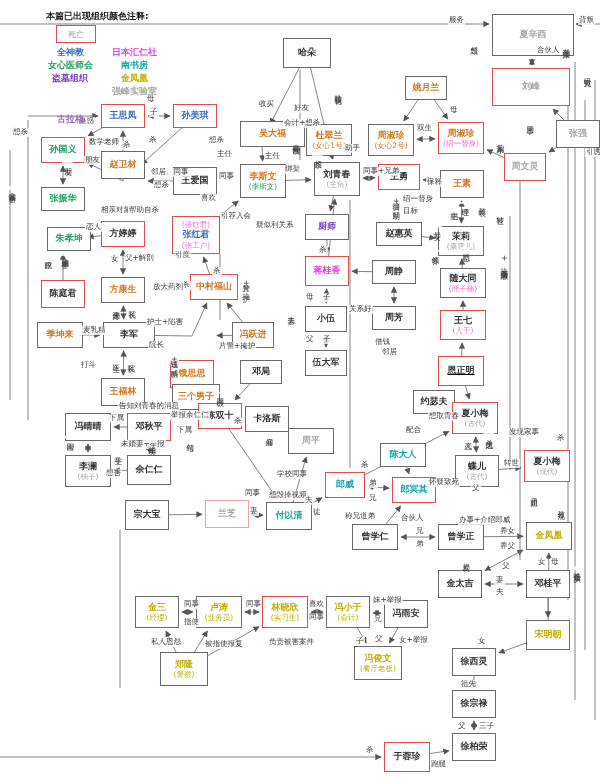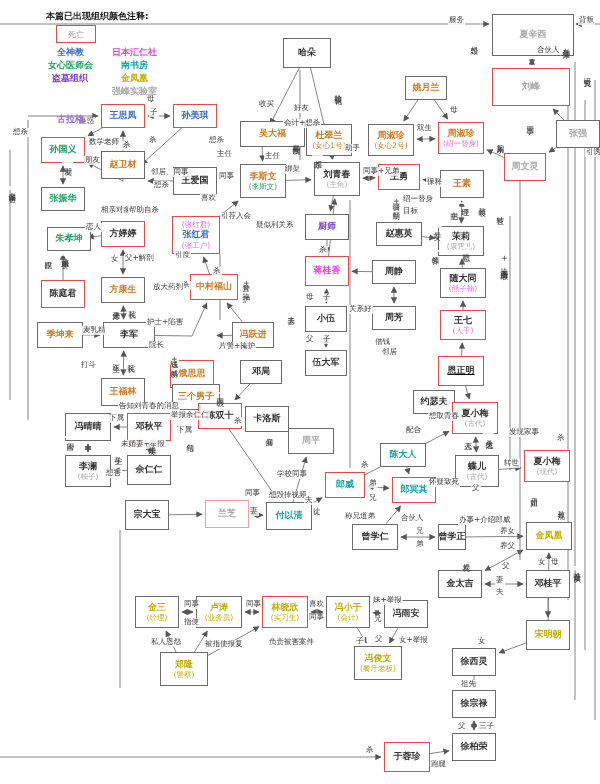--- a/index.html
+++ b/index.html
@@ -346,21 +346,21 @@
       </div>
       <div class="node n" style="left: 266px; top: 502px; width: 46px; height: 28px;">
         <div class="nl" style="color: rgb(18, 165, 165);">付以清</div>
       </div>
       <div class="node n" style="left: 125px; top: 500px; width: 44px; height: 30px;">
         <div class="nl" style="color: rgb(51, 51, 51);">宗大宝</div>
       </div>
       <div class="node n" style="left: 352px; top: 524px; width: 46px; height: 26px;">
         <div class="nl" style="color: rgb(51, 51, 51);">曾学仁</div>
       </div>
-      <div class="node n" style="left: 438px; top: 524px; width: 28px; height: 26px;">
+      <div class="node n" style="left: 438px; top: 524px; width: 46px; height: 26px;">
         <div class="nl" style="color: rgb(51, 51, 51);">曾学正</div>
       </div>
       <div class="node n" style="left: 526px; top: 522px; width: 46px; height: 28px;">
         <div class="nl" style="color: rgb(191, 176, 0);">金凤凰</div>
       </div>
       <div class="node n" style="left: 438px; top: 570px; width: 44px; height: 28px;">
         <div class="nl" style="color: rgb(51, 51, 51);">金太吉</div>
       </div>
       <div class="node n" style="left: 526px; top: 570px; width: 44px; height: 28px;">
         <div class="nl" style="color: rgb(51, 51, 51);">邓桂平</div>

